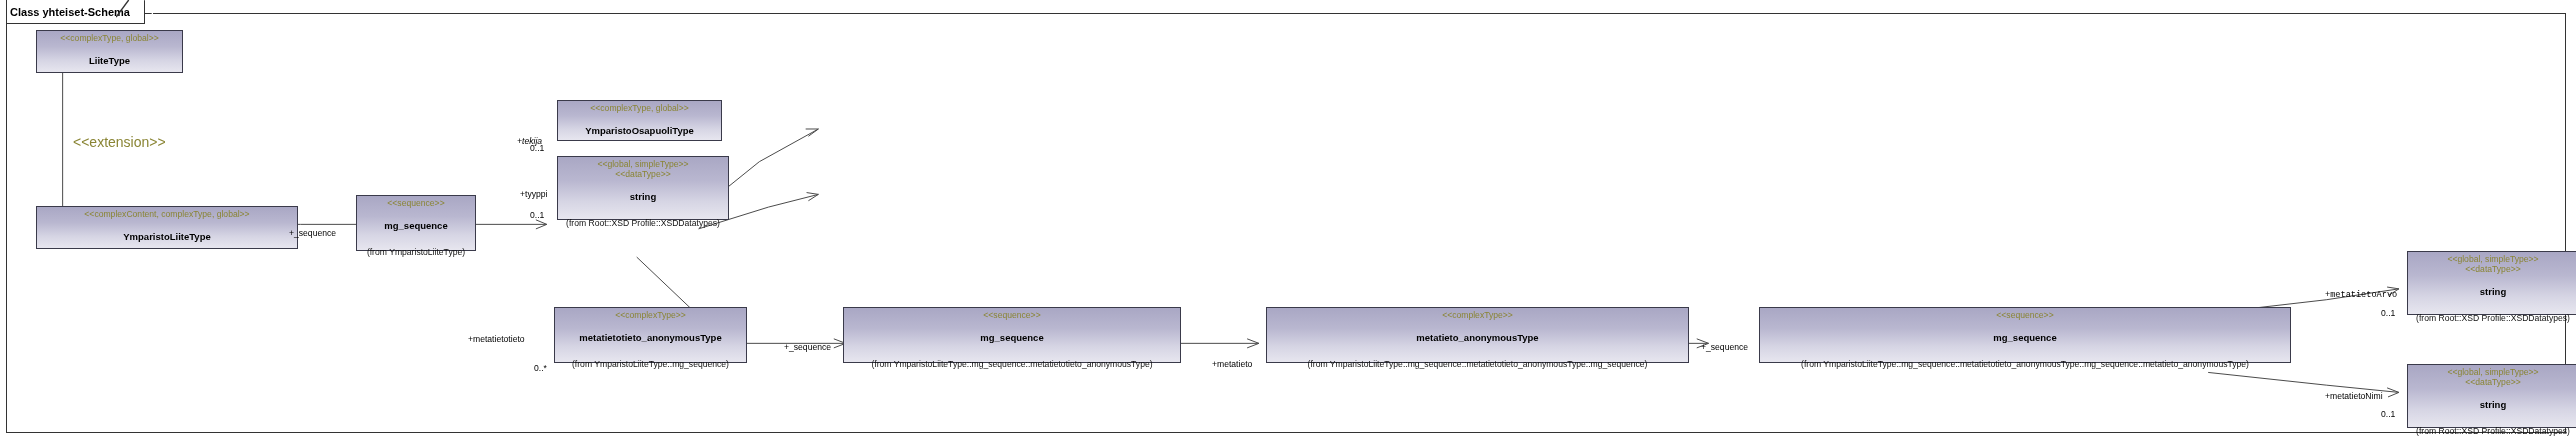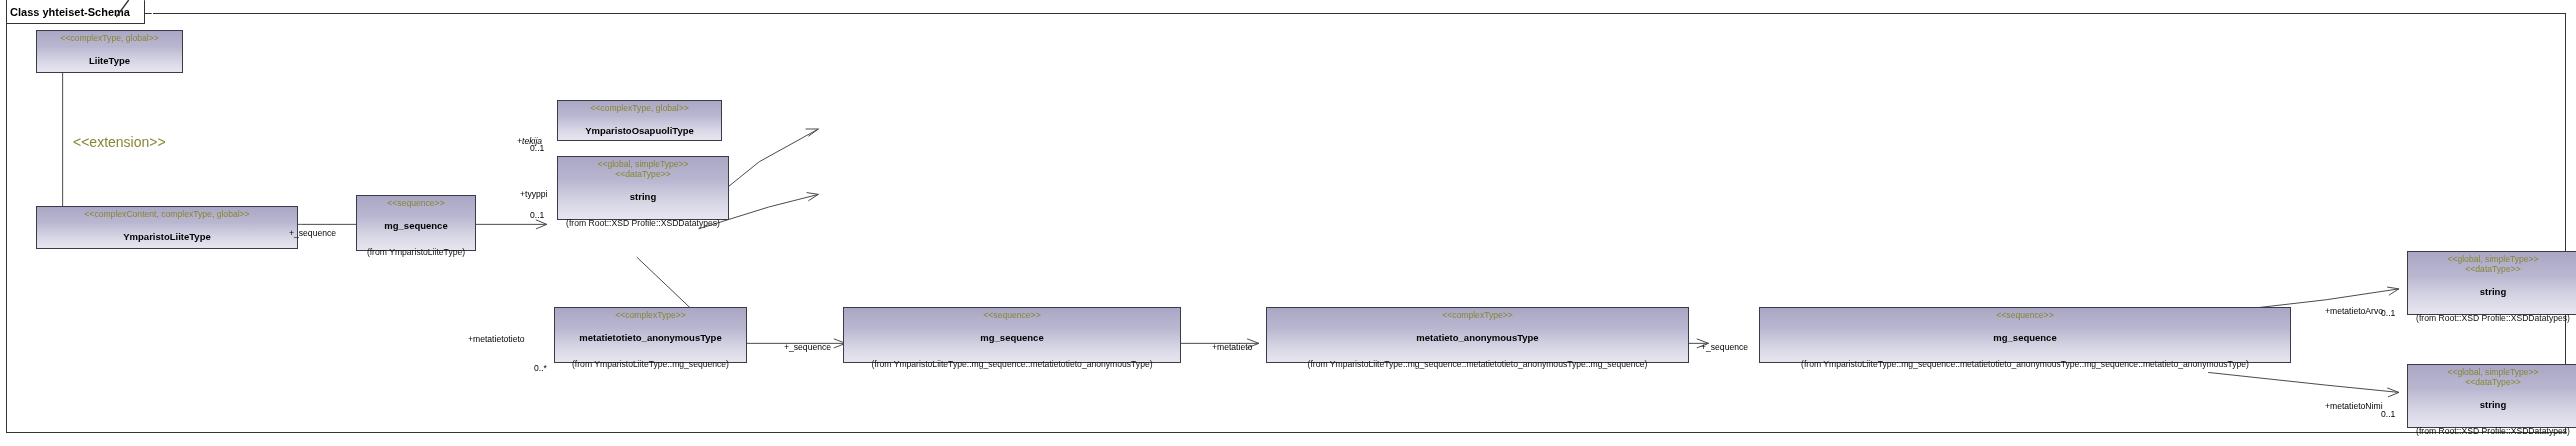--- a/index.html
+++ b/index.html
@@ -257,24 +257,24 @@
   <div class="lbl" style="left:530px; top:143px;">0..1</div>
 
   <div class="lbl" style="left:520px; top:189px;">+tyyppi</div>
   <div class="lbl" style="left:530px; top:210px;">0..1</div>
 
   <div class="lbl" style="left:468px; top:334px;">+metatietotieto</div>
   <div class="lbl" style="left:534px; top:363px;">0..*</div>
 
   <div class="lbl" style="left:784px; top:342px;">+_sequence</div>
 
-  <div class="lbl" style="left:1212px; top:342px;">+metatieto</div>
+  <div class="lbl" style="left:1212px; top:359px;">+metatieto</div>
 
   <div class="lbl" style="left:1701px; top:342px;">+_sequence</div>
 
-  <div class="lbl" style="left:2325px; top:306px;">+metatietoArvo</div>
+  <div class="lbl" style="left:2325px; top:290px;font-family:Liberation Mono, monospace;">+metatietoArvo</div>
   <div class="lbl" style="left:2381px; top:308px;">0..1</div>
 
-  <div class="lbl" style="left:2325px; top:401px;">+metatietoNimi</div>
+  <div class="lbl" style="left:2325px; top:391px;">+metatietoNimi</div>
   <div class="lbl" style="left:2381px; top:409px;">0..1</div>
 
 </div>
 
 
 </body></html>

